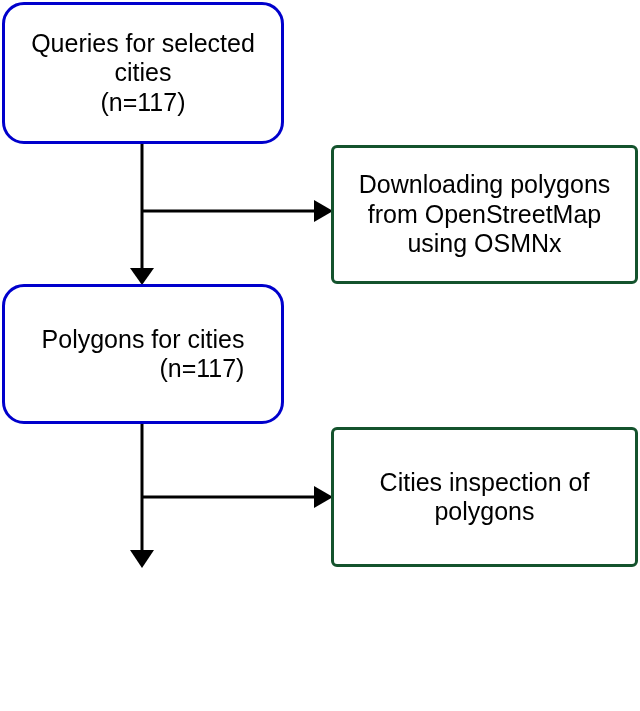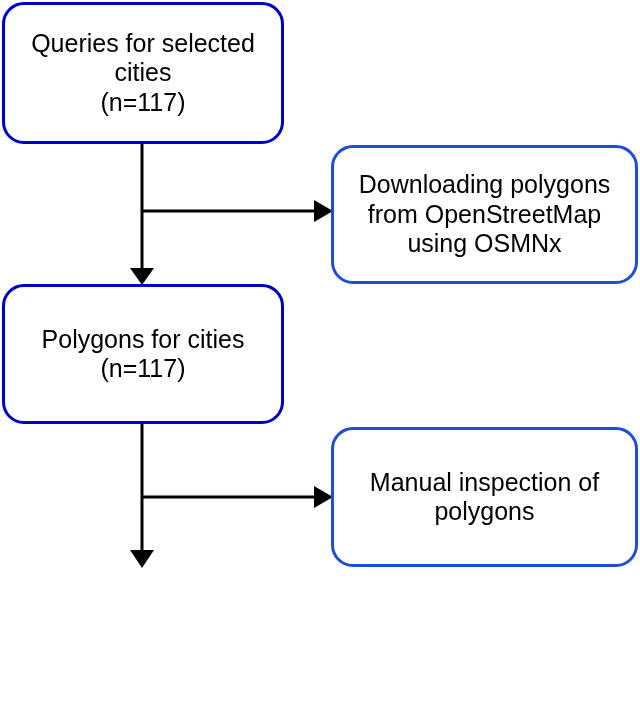--- a/index.html
+++ b/index.html
@@ -29,22 +29,22 @@
     line-height: 1.18;
     white-space: pre-line;
     padding: 18px 8px;
   }
   .node-blue {
     border: 3px solid #0000cc;
     border-radius: 22px;
     font-size: 25px;
   }
   .node-green {
-    border: 3px solid #1d4ed8;
-    border-radius: 22px;
+    border: 3px solid #14532d;
+    border-radius: 6px;
     font-size: 25px;
   }
   .svg-layer {
     position: absolute;
     left: 0;
     top: 0;
     width: 640px;
     height: 711px;
     pointer-events: none;
   }
@@ -94,24 +94,24 @@
 cities
 (n=117)</span>
   </div>
 
   <div class="node node-green" style="left:331px; top:145px; width:307px; height:139px;">
     <span class="node-text">Downloading polygons
 from OpenStreetMap
 using OSMNx</span>
   </div>
 
-  <div class="node node-blue" style="left:2px; top:284px; width:282px; height:140px;">
+  <div class="node node-blue" style="left:2px; top:284px; width:282px; height:140px;text-align:right;">
     <span class="node-text">Polygons for cities
 (n=117)</span>
   </div>
 
   <div class="node node-green" style="left:331px; top:427px; width:307px; height:140px;">
-    <span class="node-text">Manual inspection of
+    <span class="node-text">Cities inspection of
 polygons</span>
   </div>
 
 
 </div>
 
 </body></html>

